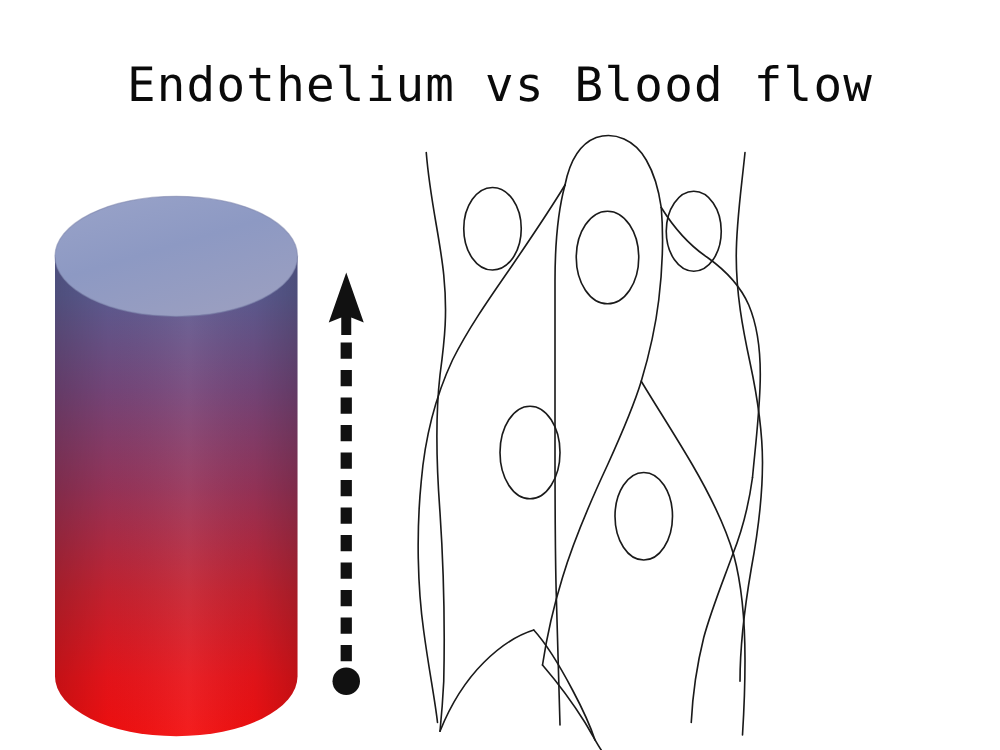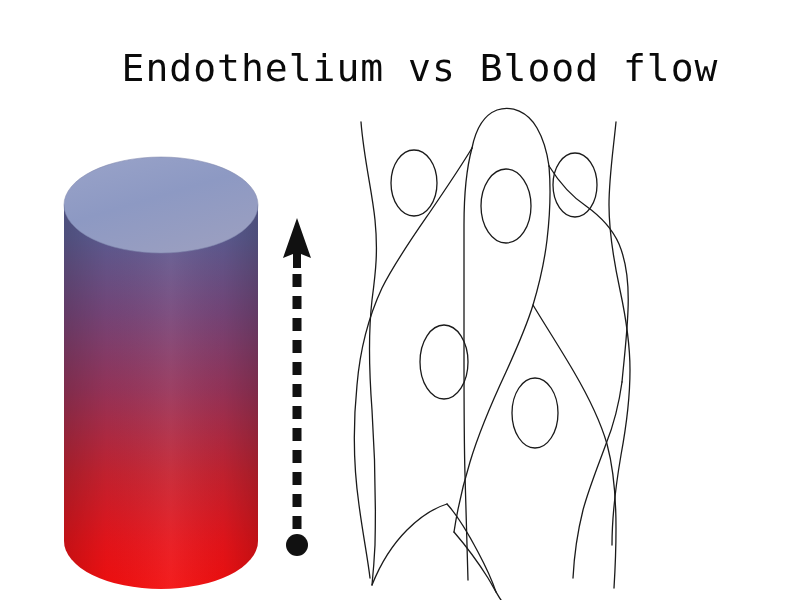--- a/index.html
+++ b/index.html
@@ -11,21 +11,20 @@
     width: 800px;
     height: 600px;
     overflow: hidden;
     font-family: "DejaVu Sans Mono", "Liberation Mono", monospace;
   }
   #stage {
     position: relative;
     width: 738px;
     height: 600px;
     background: #ffffff;
-    margin-left: 20px;
   }
   #title {
     position: absolute;
     left: 0;
     top: 46px;
     width: 800px;
     text-align: center;
     font-family: "DejaVu Sans Mono", "Liberation Mono", monospace;
     font-size: 38px;
     font-weight: 400;

